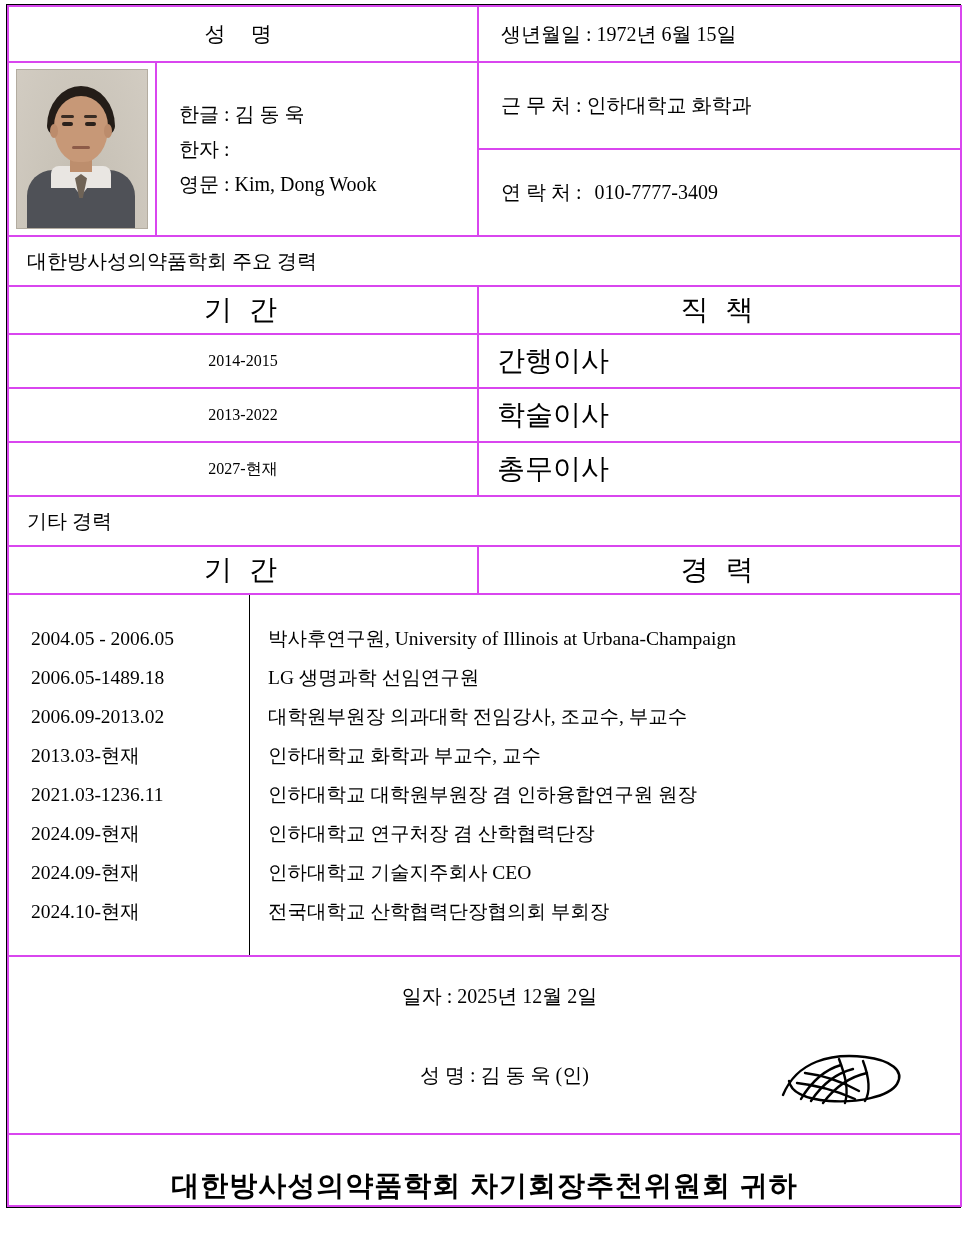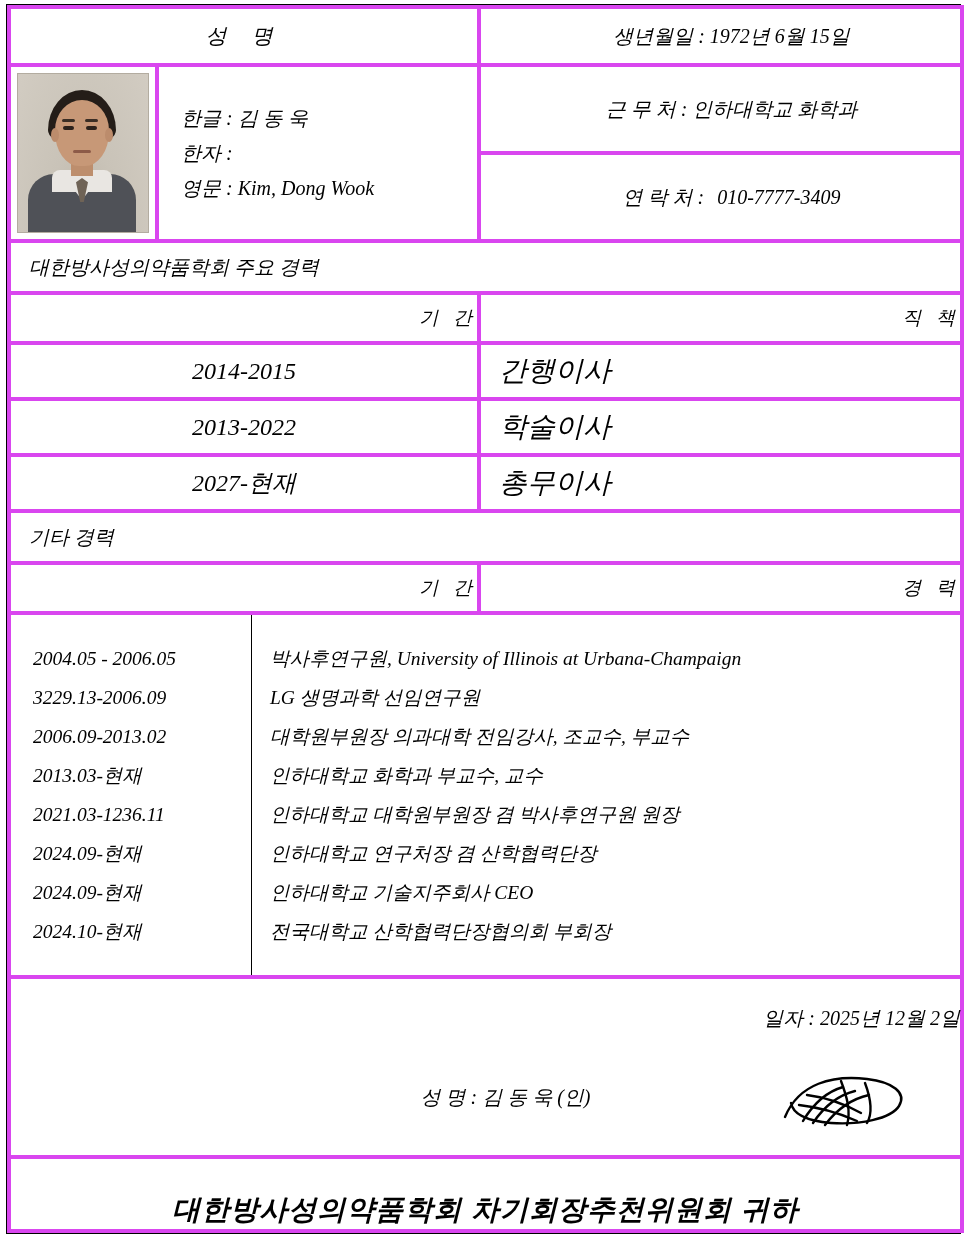--- a/index.html
+++ b/index.html
@@ -26,24 +26,23 @@
     width: 955px;
     border: 1px solid #000;
     box-sizing: border-box;
   }
   table.main {
     width: 100%;
     border-collapse: collapse;
     table-layout: fixed;
   }
   table.main td {
-    border: 4px solid #d946ef;
+    border: 2px solid #d946ef;
     padding: 0;
     vertical-align: middle;
-    font-style: italic;
   }
   .hdr-center {
     text-align: center;
     font-size: 21px;
     letter-spacing: 0.5px;
   }
   .spaced-2 { letter-spacing: 10px; }
   .spaced-1 { letter-spacing: 5px; }
 
   
@@ -148,35 +147,34 @@
     line-height: 1.75;
     padding: 10px 0 10px 22px;
   }
   .name-lines div { white-space: nowrap; }
   .lbl { letter-spacing: 0px; }
 
   .right-line {
     font-size: 20px;
     padding: 10px 0 10px 22px;
     white-space: nowrap;
-    text-align: center;
   }
 
   .section-title {
     font-size: 20px;
     padding: 10px 0 10px 18px;
   }
 
   .col-head {
-    text-align: right;
-    font-size: 19px;
+    text-align: center;
+    font-size: 28px;
   }
   .period-cell {
     text-align: center;
-    font-size: 24px;
+    font-size: 16px;
     padding: 7px 8px;
   }
   .role-cell {
     font-size: 28px;
     padding: 7px 0 7px 18px;
   }
 
   
   .career-wrap {
     display: flex;
@@ -199,21 +197,21 @@
   .career-left div { padding-left: 14px; }
 
   .sign-block {
     padding: 26px 0 30px 0;
     position: relative;
     height: 176px;
     box-sizing: border-box;
   }
   .sign-date {
     font-size: 20px;
-    text-align: right;
+    text-align: center;
     padding-left: 30px;
   }
   .sign-name {
     font-size: 20px;
     text-align: center;
     padding-left: 40px;
     margin-top: 52px;
     white-space: nowrap;
   }
   .seal {
@@ -367,34 +365,34 @@
         <td>
           <div class="col-head spaced-1">경    력</div>
         </td>
       </tr>
 
       <tr>
         <td colspan="3" style="padding:0">
           <div class="career-wrap">
             <div class="career-left">
               <div>2004.05 - 2006.05</div>
-              <div>3229.13-2006.09</div>
+              <div>2006.05-1489.18</div>
               <div>2006.09-2013.02</div>
               <div>2013.03-현재</div>
               <div>2021.03-1236.11</div>
               <div>2024.09-현재</div>
               <div>2024.09-현재</div>
               <div>2024.10-현재</div>
             </div>
             <div class="career-right">
               <div>박사후연구원, University of Illinois at Urbana-Champaign</div>
               <div>LG 생명과학 선임연구원</div>
               <div>대학원부원장 의과대학 전임강사, 조교수, 부교수</div>
               <div>인하대학교 화학과 부교수, 교수</div>
-              <div>인하대학교 대학원부원장 겸 박사후연구원 원장</div>
+              <div>인하대학교 대학원부원장 겸 인하융합연구원 원장</div>
               <div>인하대학교 연구처장 겸 산학협력단장</div>
               <div>인하대학교 기술지주회사 CEO</div>
               <div>전국대학교 산학협력단장협의회 부회장</div>
             </div>
           </div>
         </td>
       </tr>
 
       <tr>
         <td colspan="3" style="padding:0">

